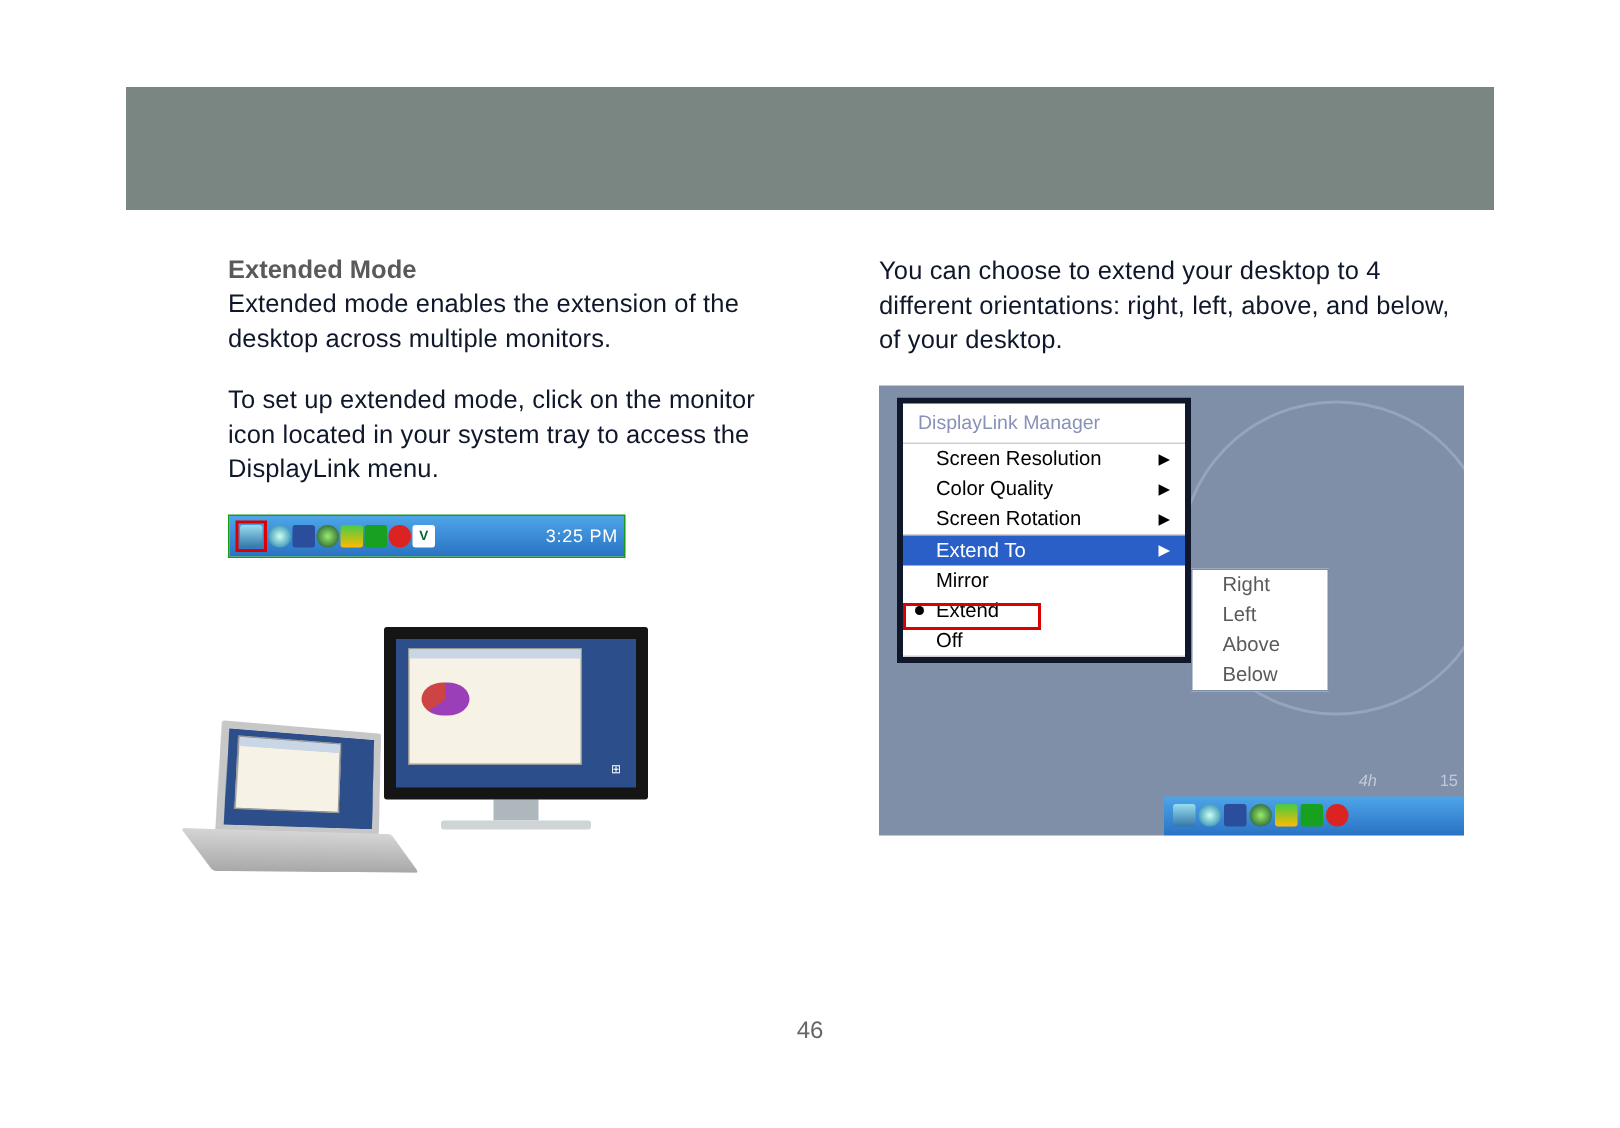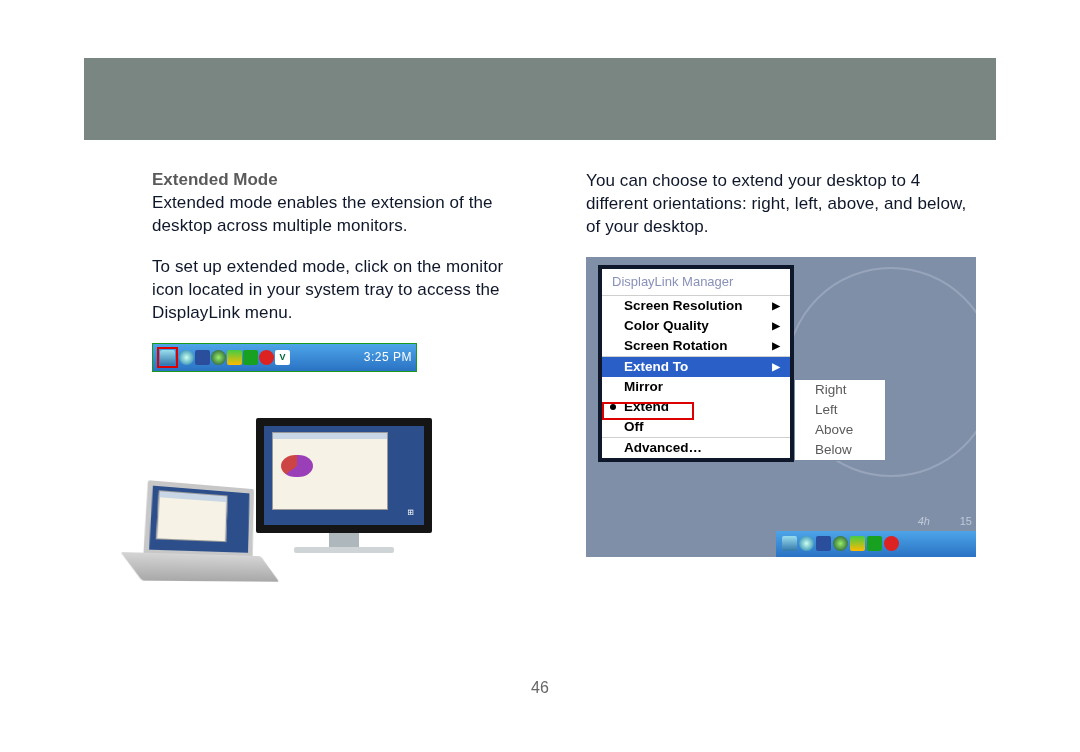--- a/index.html
+++ b/index.html
@@ -158,21 +158,20 @@
     font-size: 13.5px;
     color: #000;
   }
   .menu-title { color: #8891b8; padding: 5px 10px 6px; font-size: 13px; }
   .menu-sep { height: 1px; background: #cfcfcf; margin: 0; }
   .menu-item {
     display: flex; align-items: center;
     padding: 1px 8px 1px 22px;
     height: 20px;
     position: relative;
-    font-weight: bold;
   }
   .menu-item .arrow { margin-left: auto; font-size: 10px; padding-right: 2px; }
   .menu-item.hi { background: #2a5fc7; color: #ffffff; }
   .menu-item .bullet {
     position: absolute; left: 8px; top: 7px;
     width: 6px; height: 6px; border-radius: 50%; background: #000;
   }
   .extend-red-box {
     position: absolute;
     left: 16px; top: 145px;
@@ -247,21 +246,21 @@
         <div class="laptop-base"></div>
       </div>
     </div>
   </div>
 
   <div class="col">
     <p class="para">You can choose to extend your desktop to 4 different orientations: right, left, above, and below, of your desktop.</p>
 
     <div class="menu-fig">
       <div class="bg-clock"></div>
-      <span class="ticklab" style="right:46px; bottom:30px;font-style:italic;">4h</span>
+      <span class="ticklab" style="right:58px; bottom:30px;font-style:italic;">4h</span>
       <span class="ticklab" style="right:4px; bottom:30px;">15</span>
 
       <div class="menu-box">
         <div class="menu-title">DisplayLink Manager</div>
         <div class="menu-sep"></div>
         <div class="menu-item">
           <span>Screen Resolution</span>
           <span class="arrow">▶</span>
         </div>
         <div class="menu-item">
@@ -281,23 +280,20 @@
           <span>Mirror</span>
         </div>
         <div class="menu-item">
           <span class="bullet"></span>
           <span>Extend</span>
         </div>
         <div class="menu-item">
           <span>Off</span>
         </div>
         <div class="menu-sep"></div>
-        <div class="menu-item">
-          <span>Advanced…</span>
-        </div>
       </div>
 
       <div class="extend-red-box"></div>
 
       <div class="submenu-box">
         <div class="submenu-item">Right</div>
         <div class="submenu-item">Left</div>
         <div class="submenu-item">Above</div>
         <div class="submenu-item">Below</div>
       </div>

